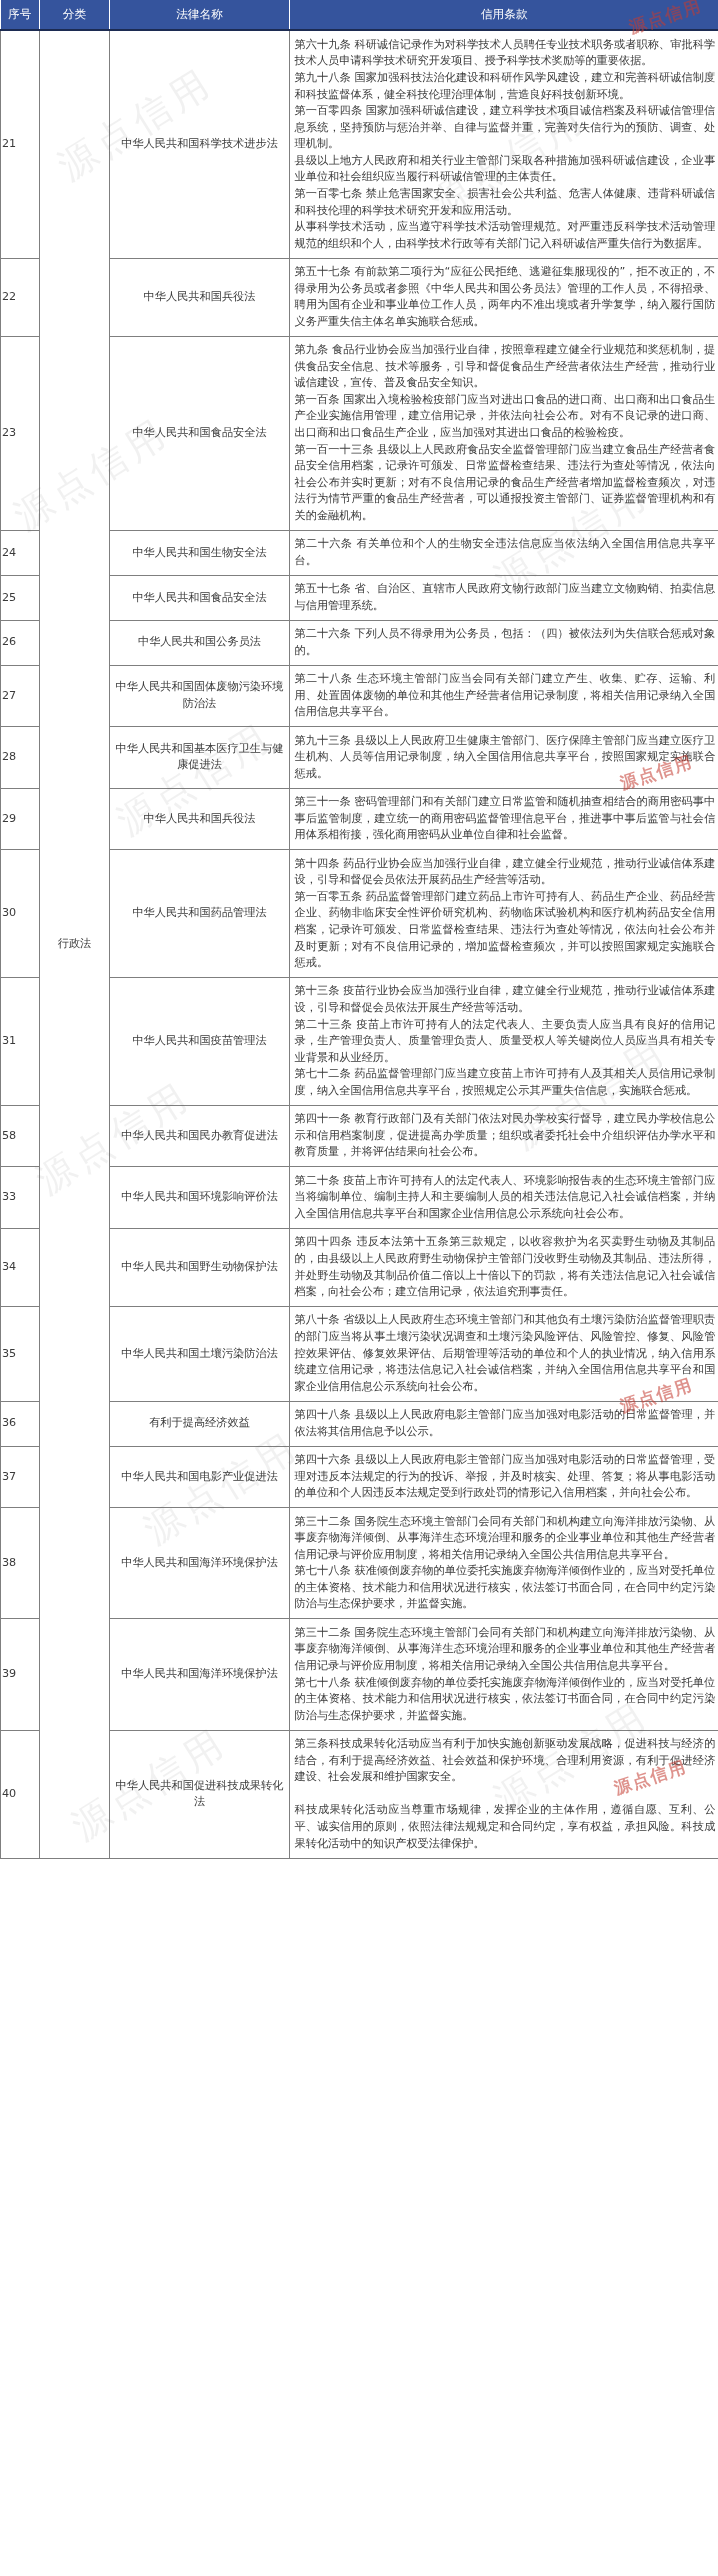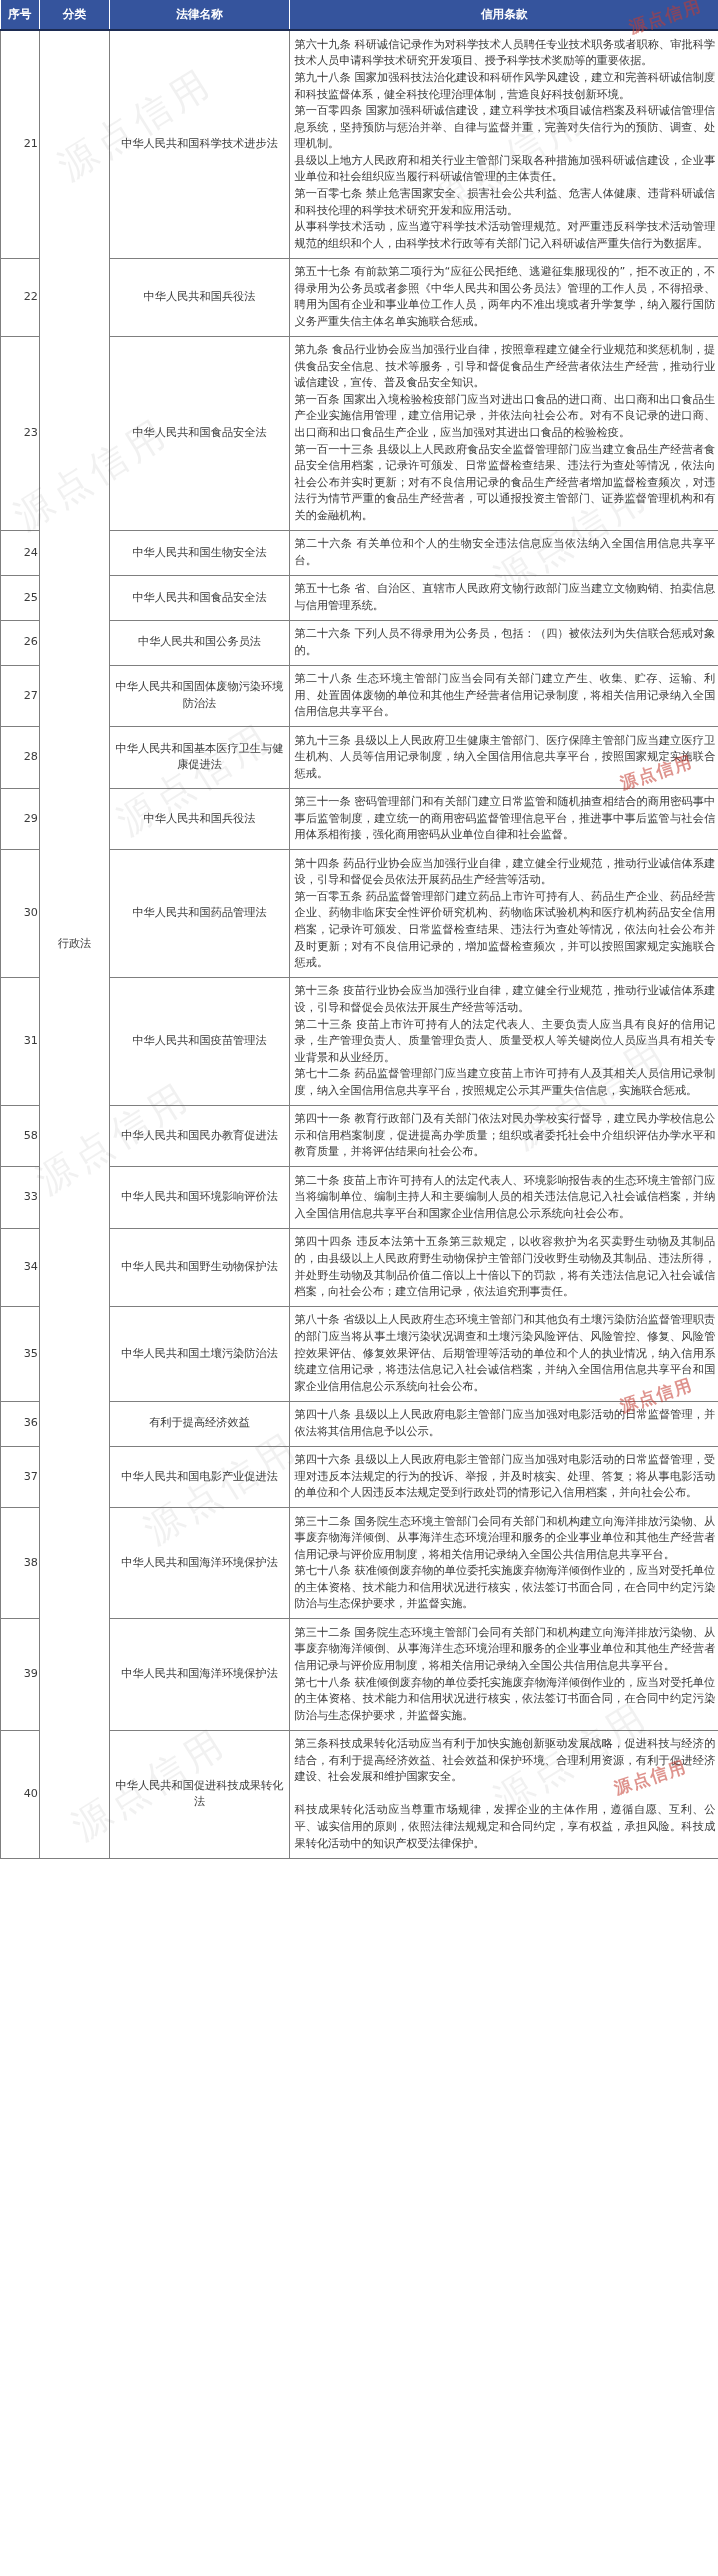--- a/index.html
+++ b/index.html
@@ -19,37 +19,37 @@
     width:718px;
     table-layout:fixed;
   }
   col.c1{width:39px}
   col.c2{width:70px}
   col.c3{width:180px}
   col.c4{width:429px}
   thead th{
     background:var(--header-bg,#35549D);
     color:#ffffff;
-    font-weight:bold;
+    font-weight:normal;
     font-size:11.7px;
     padding:7.2px 3.6px;
     border-bottom:2.7px solid var(--header-border,#1C2B52);
     border-left:1.8px solid #ffffff;
     text-align:center;
   }
   thead th:first-child{border-left:none;}
   tbody td{
     border:0.9px solid var(--grid-border,#7F7F7F);
     font-size:11.2px;
     line-height:1.48;
     vertical-align:middle;
     background:transparent;
   }
   td.c-no{
-    text-align:right;
+    text-align:left;
     color:#3a3a3a;
     margin-top:13px;
   }
   td.c-cat{
     text-align:center;
     color:#3a3a3a;
     margin-top:26px;
   }
   td.c-law{
     padding:5.4px 3.6px;

